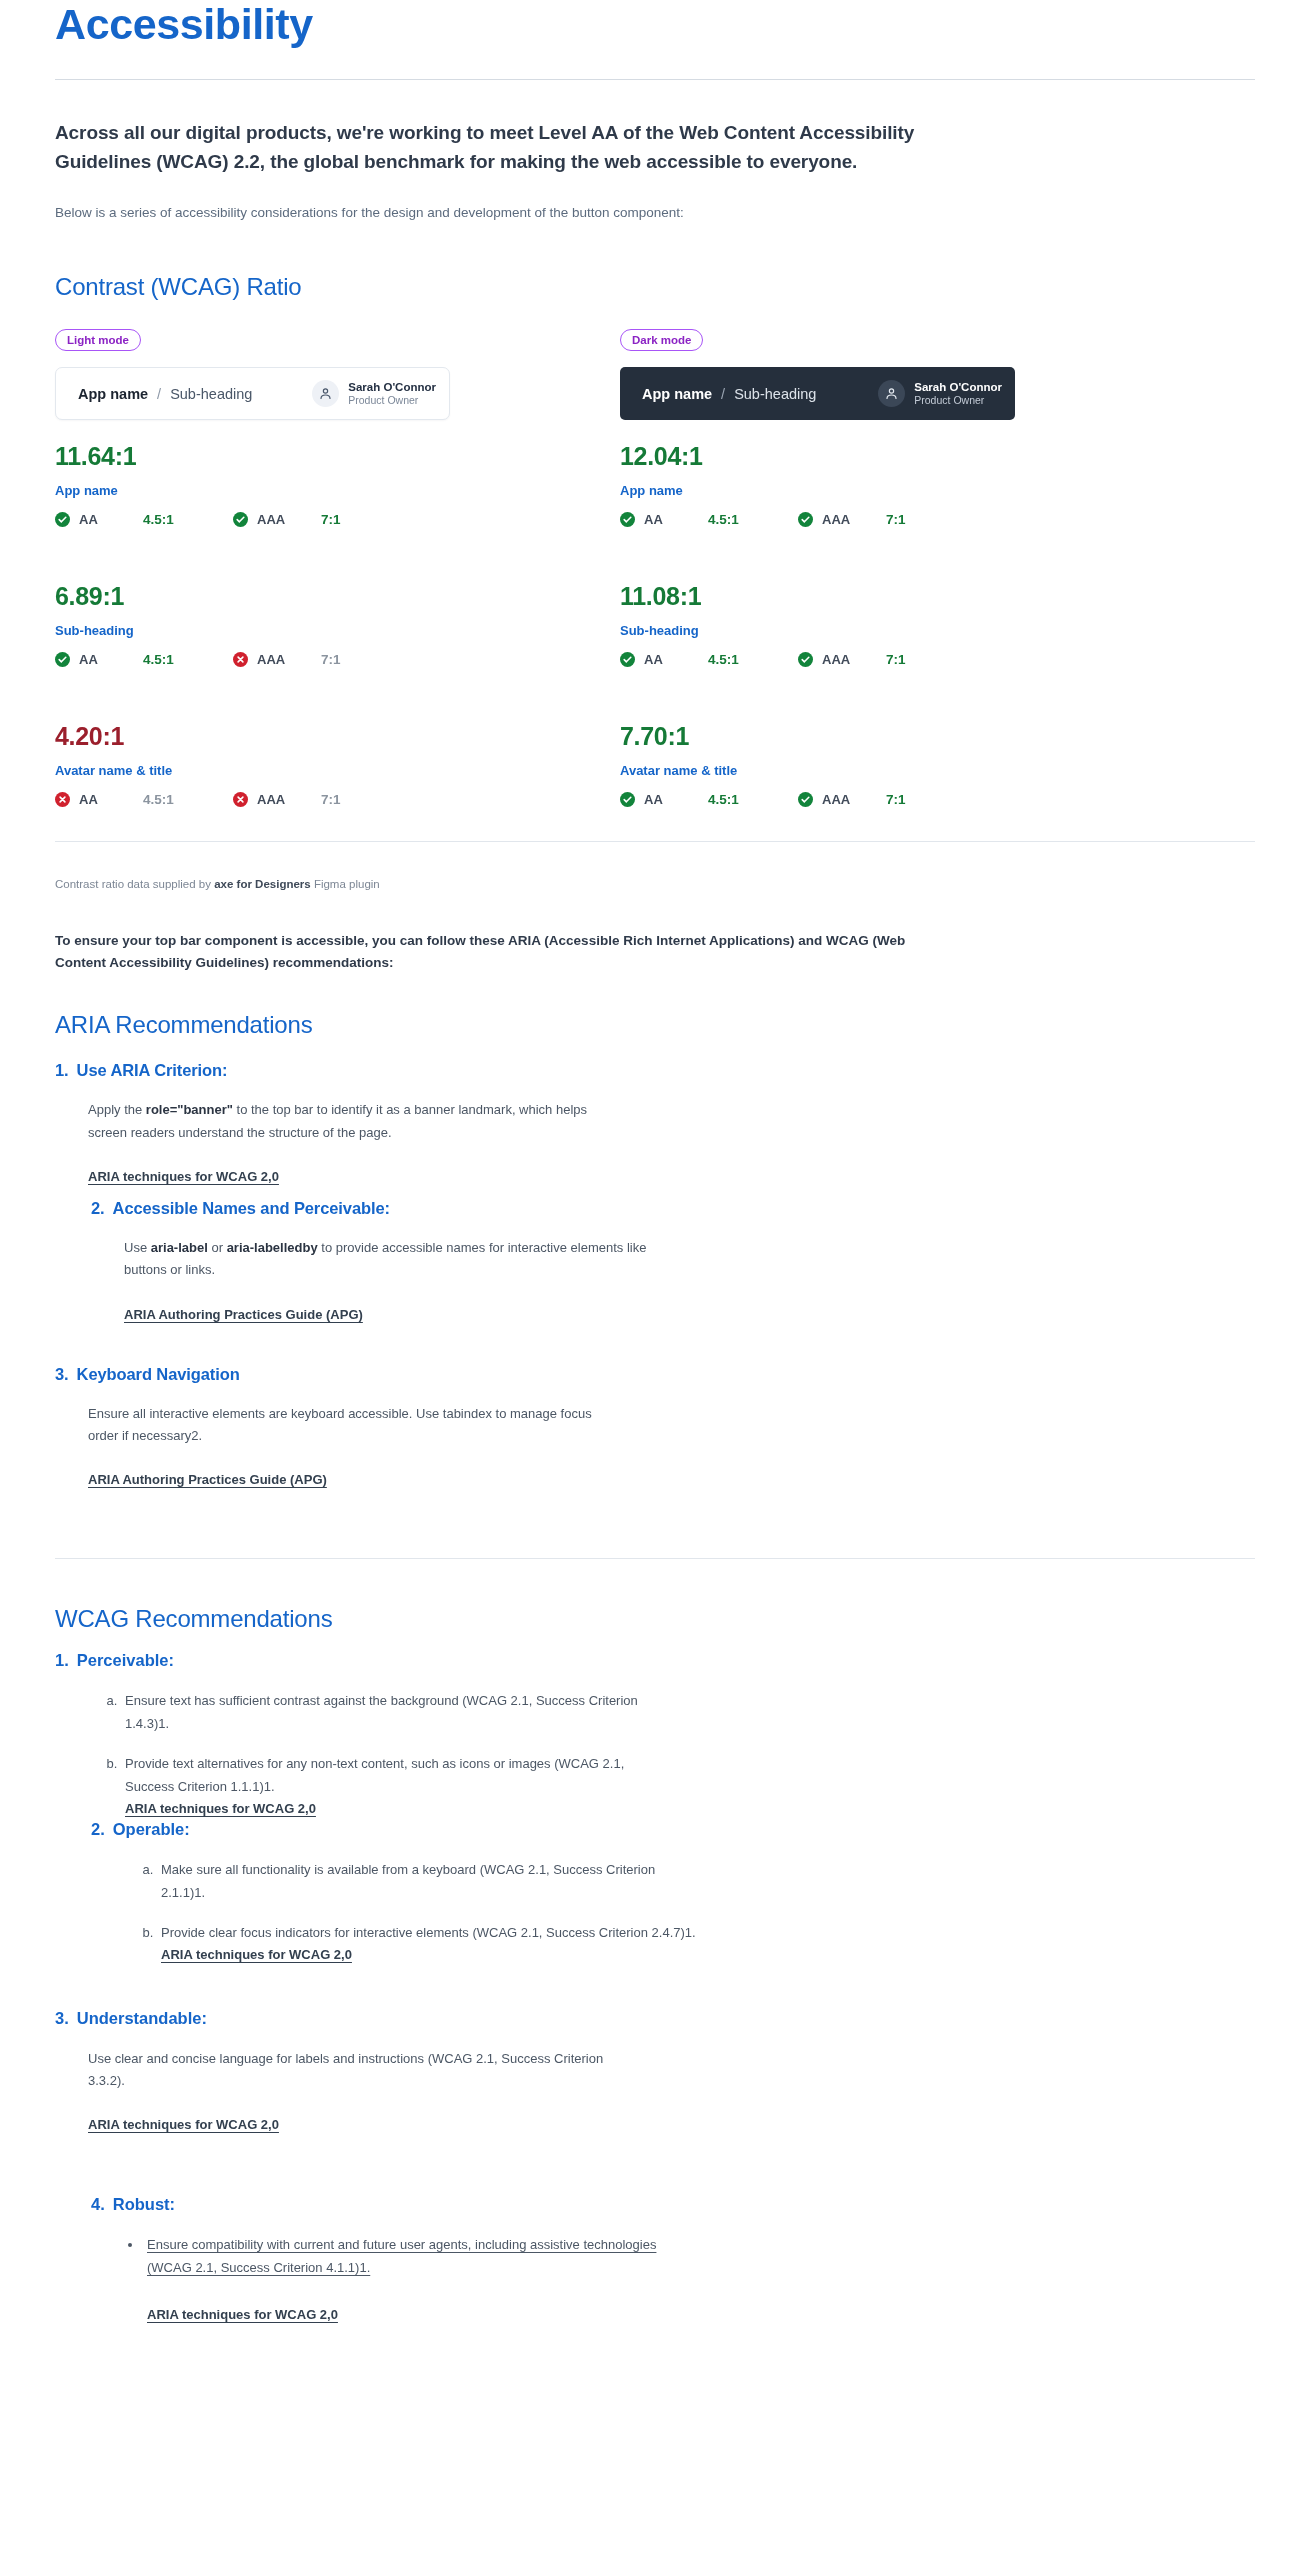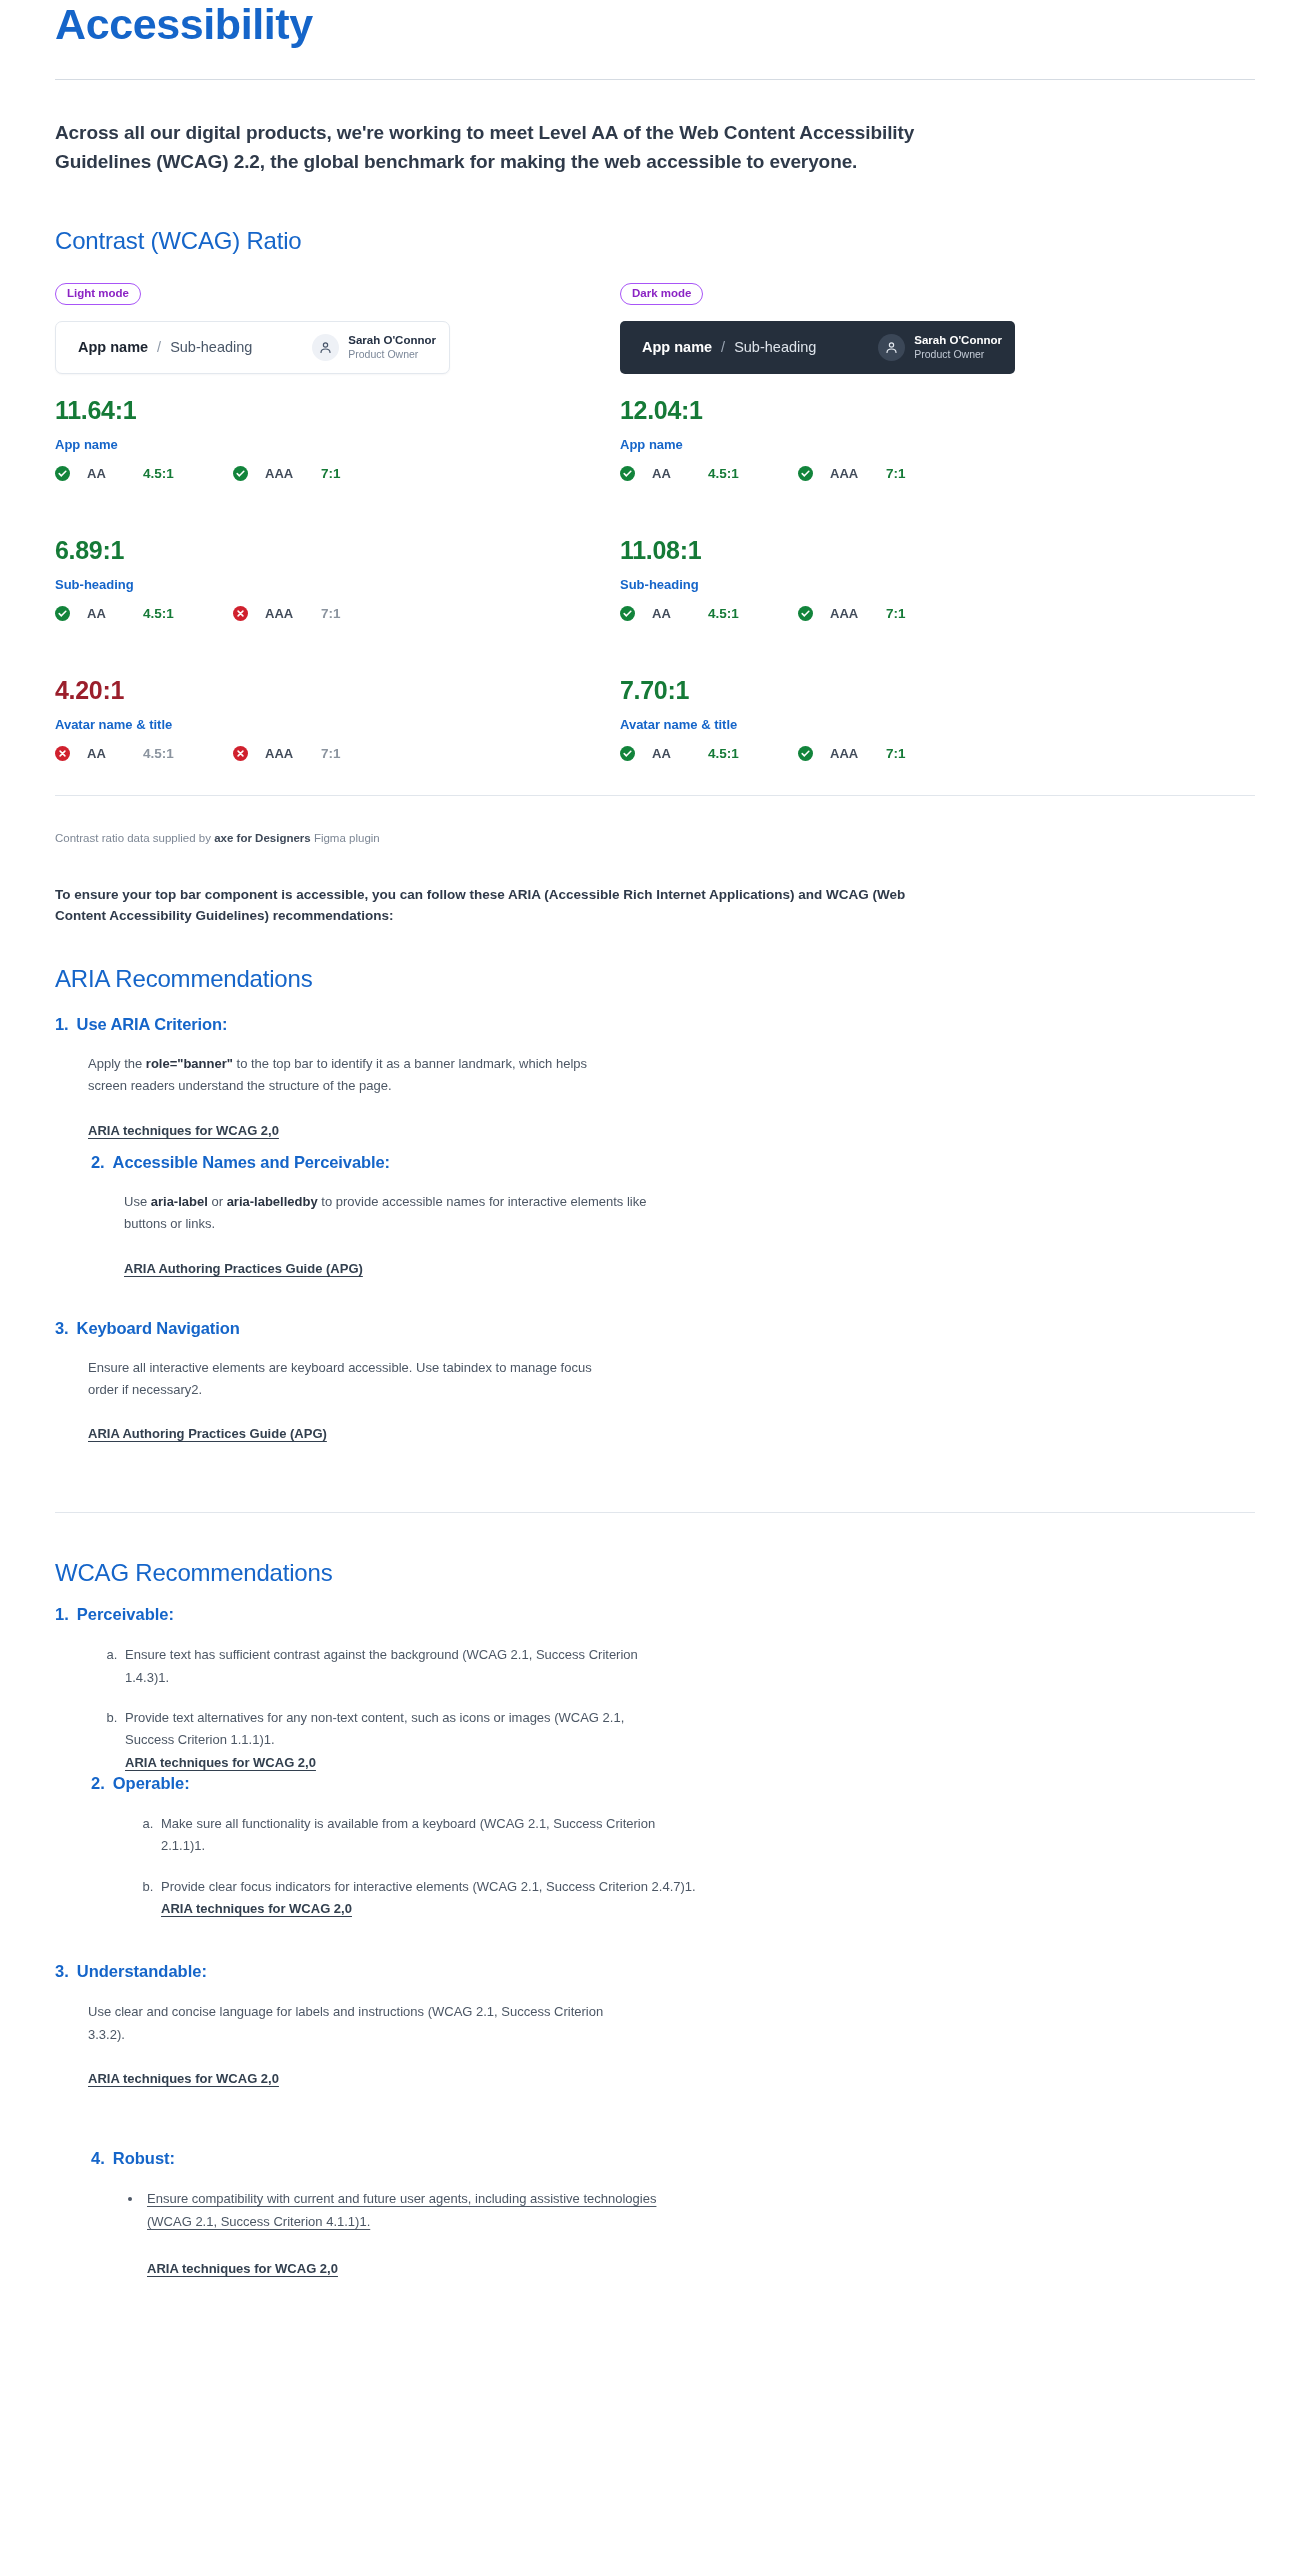--- a/index.html
+++ b/index.html
@@ -145,21 +145,20 @@
   }
   .badge-group { display: flex; align-items: center; gap: 9px; }
   .badge-group.g1 { width: 88px; }
   .badge-group.g2 { width: 90px; }
   .badge-group.g3 { width: 88px; }
   .badge-icon { width: 15px; height: 15px; flex: 0 0 auto; display: block; }
   .badge-level {
     font-size: 13px;
     font-weight: 700;
     color: #414b5a;
-    margin-left: 8px;
   }
   .badge-target { font-size: 13.5px; font-weight: 700; }
   .badge-target.ok { color: #157a37; }
   .badge-target.no { color: #8b949f; }
 
   .source-note {
     color: #7d8795;
     font-size: 11.5px;
     margin-top: 36px;
   }
@@ -259,20 +258,21 @@
 </style>
 </head>
 <body>
 
 <div class="page">
 
   <h1 class="page-title">Accessibility</h1>
   <div class="rule"></div>
 
   <p class="intro">Across all our digital products, we're working to meet Level AA of the Web Content Accessibility Guidelines (WCAG) 2.2, the global benchmark for making the web accessible to everyone.</p>
+  <p class="subintro">Below is a series of accessibility considerations for the design and development of the button component:</p>
 
   <h2 class="section-title contrast">Contrast (WCAG) Ratio</h2>
 
   <div class="contrast-wrap">
 
     <div class="contrast-col">
       <span class="mode-chip">Light mode</span>
 
       <div class="topbar light">
         <div class="tb-left">

